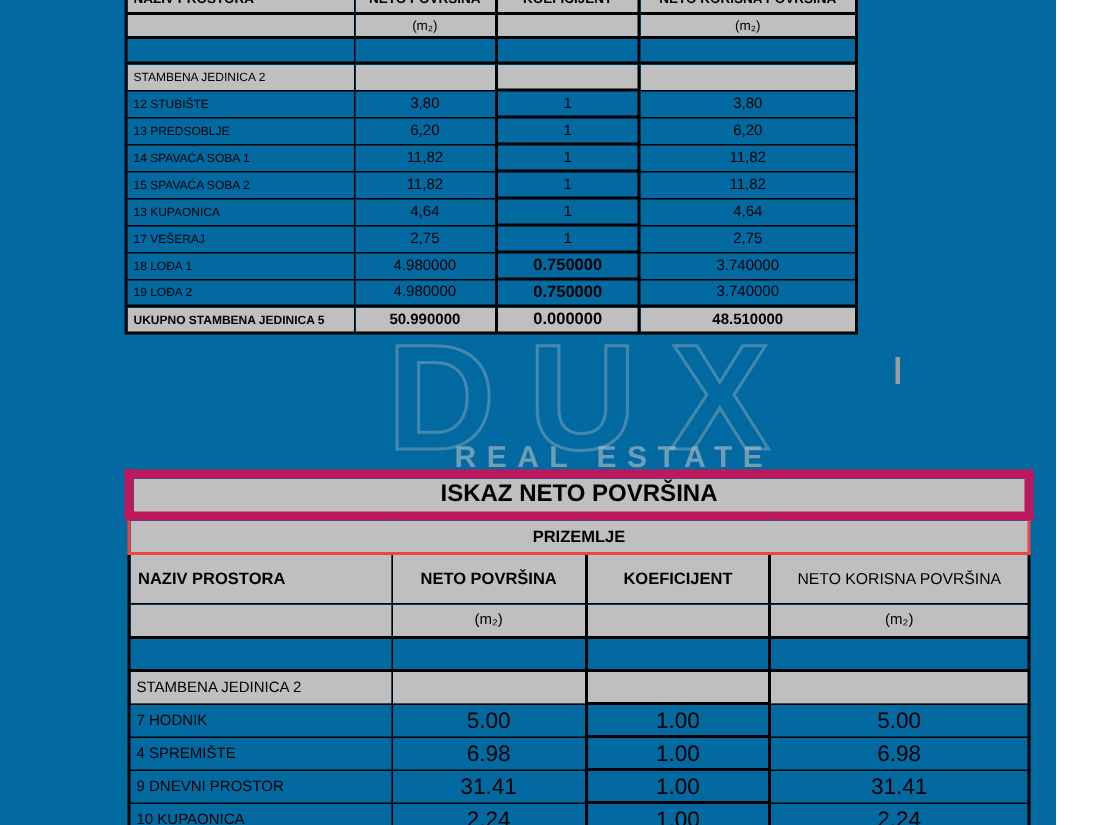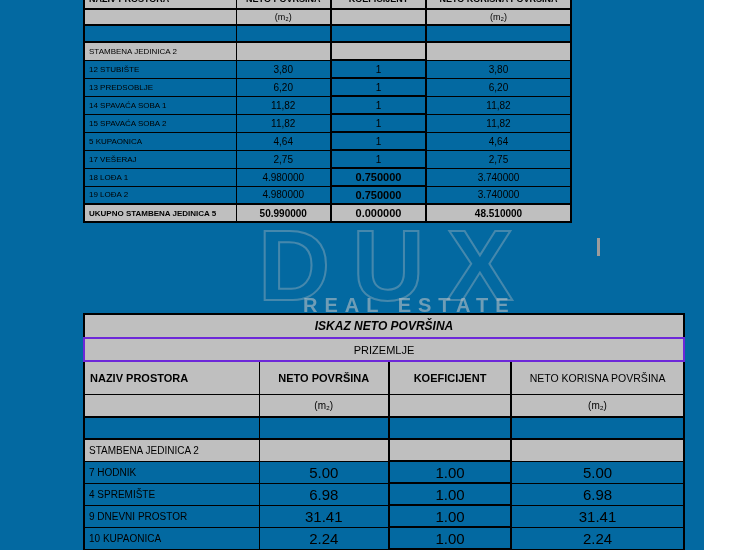--- a/index.html
+++ b/index.html
@@ -30,22 +30,22 @@
   #t1 td.num{font-size:10px;}
   #t1 tr.data td.c2{border-top:2px solid #000; border-bottom:2px solid #000;}
   #t1 tr.section td{border-top:2px solid #000;}
   #t1 tr.total td{border-top:2px solid #000; border-bottom:2px solid #000; font-weight:bold;}
   #t1 tr.total td.c0{font-size:8px;}
   #t1 td.boldval{font-weight:bold; font-size:11px;}
 
   
   #t2{left:83px; top:313px; width:600px;}
   #t2 tr{height:22px;}
-  #t2 tr.title td{height:22px; font-weight:bold; font-size:12px; text-align:center; border:1px solid #be185d;font-style:italic;}
-  #t2 tr.sub td{height:21px; font-weight:normal; font-size:11px; text-align:center; border:2px solid #6d28d9;}
+  #t2 tr.title td{height:22px; font-weight:bold; font-size:16px; text-align:center; border:6px solid #be185d;}
+  #t2 tr.sub td{height:21px; font-weight:bold; font-size:11px; text-align:center; border:2px solid #ef4444;}
   #t2 tr.hdr{height:33px;}
   #t2 tr.hdr td{font-weight:bold; font-size:11px; text-align:center;}
   #t2 tr.hdr td.c0{text-align:left; padding-left:5px;}
   #t2 tr.hdr td.c3{font-weight:normal; font-size:10.5px;}
   #t2 tr.unit{height:23px;}
   #t2 tr.unit td{font-size:10px; text-align:center; border-bottom:2px solid #000;}
   #t2 tr.emptyrow{height:22px;}
   #t2 td.c0{font-size:10px;}
   #t2 td.num{font-size:15px;}
   #t2 tr.data td.c2{border-top:2px solid #000; border-bottom:2px solid #000;}
@@ -123,21 +123,21 @@
           <td class="c2 num">1</td>
           <td class="c3 num">11,82</td>
         </tr>
         <tr class="data">
           <td class="c0">15 SPAVAĆA SOBA 2</td>
           <td class="c1 num">11,82</td>
           <td class="c2 num">1</td>
           <td class="c3 num">11,82</td>
         </tr>
         <tr class="data">
-          <td class="c0">5 KUPAONICA</td>
+          <td class="c0">13 KUPAONICA</td>
           <td class="c1 num">4,64</td>
           <td class="c2 num">1</td>
           <td class="c3 num">4,64</td>
         </tr>
         <tr class="data">
           <td class="c0">17 VEŠERAJ</td>
           <td class="c1 num">2,75</td>
           <td class="c2 num">1</td>
           <td class="c3 num">2,75</td>
         </tr>

